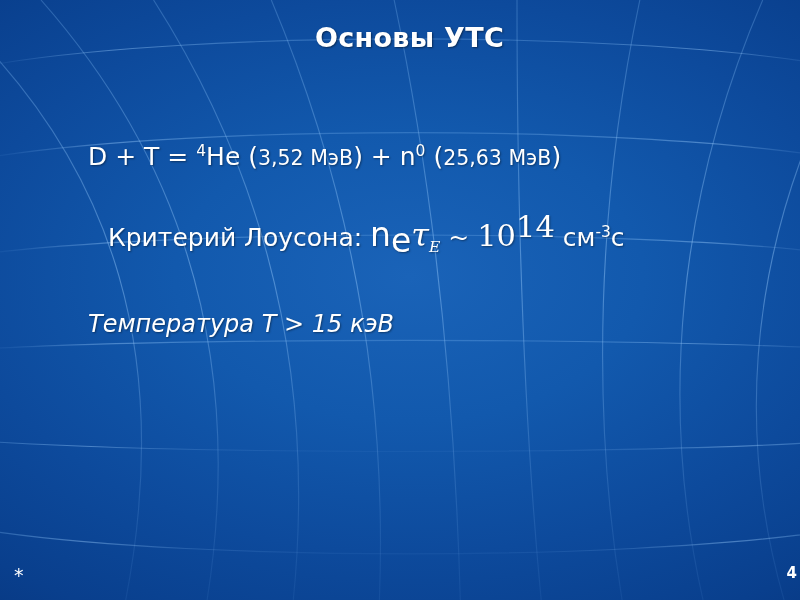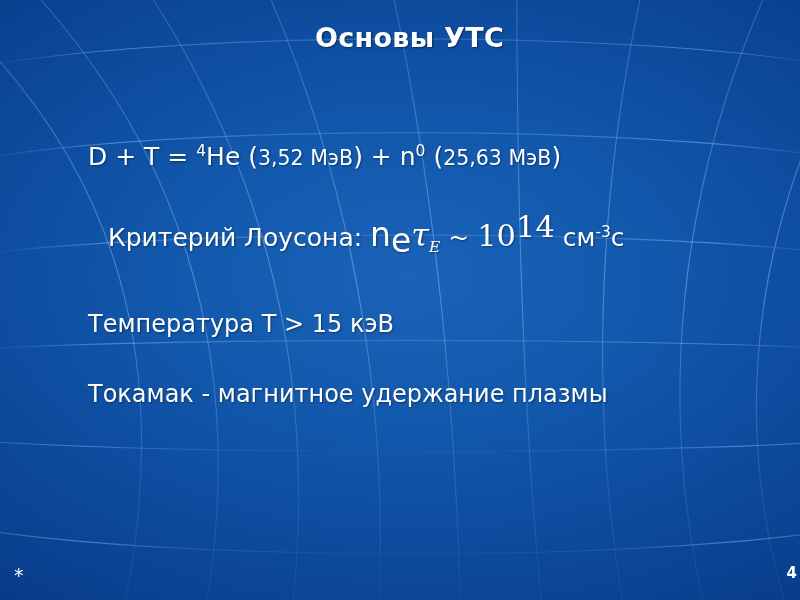--- a/index.html
+++ b/index.html
@@ -53,20 +53,21 @@
   #l-lawson {
     top: 215px;
     left: 88px;
     font-size: 25px;
     margin-left: 20px;
   }
   #l-temp {
     top: 310px;
     left: 88px;
     font-size: 24px;
+    font-style: italic;
   }
   #l-tokamak {
     top: 380px;
     left: 88px;
     font-size: 24px;
   }
   sup {
     font-size: 0.62em;
     vertical-align: super;
     line-height: 0;
@@ -155,18 +156,17 @@
   <div class="line" id="l-formula">
     <span>D + T = </span><sup>4</sup><span>He </span><span>(</span><span class="small">3,52 МэВ</span><span>)</span><span> + n</span><sup>0</sup><span> (</span><span class="small">25,63 МэВ</span><span>)</span>
   </div>
 
   <div class="line" id="l-lawson">
     <span>Критерий Лоусона: </span><span class="big-n">n</span><sub class="big-n">e</sub><span class="tau-block">τ</span><sub class="serif-italic">E</sub><span class="serif"> ~ </span><span class="pow">10</span><sup class="pow">14</sup><span> см</span><sup>-3</sup><span>с</span>
   </div>
 
   <div class="line" id="l-temp">Температура T &gt; 15 кэВ</div>
 
-  <div class="line" id="l-tokamak">Токамак - магнитное удержание плазмы</div>
 
   <div id="footer-star">*</div>
   <div id="footer-page">4</div>
 
 </div>
 
 </body></html>

